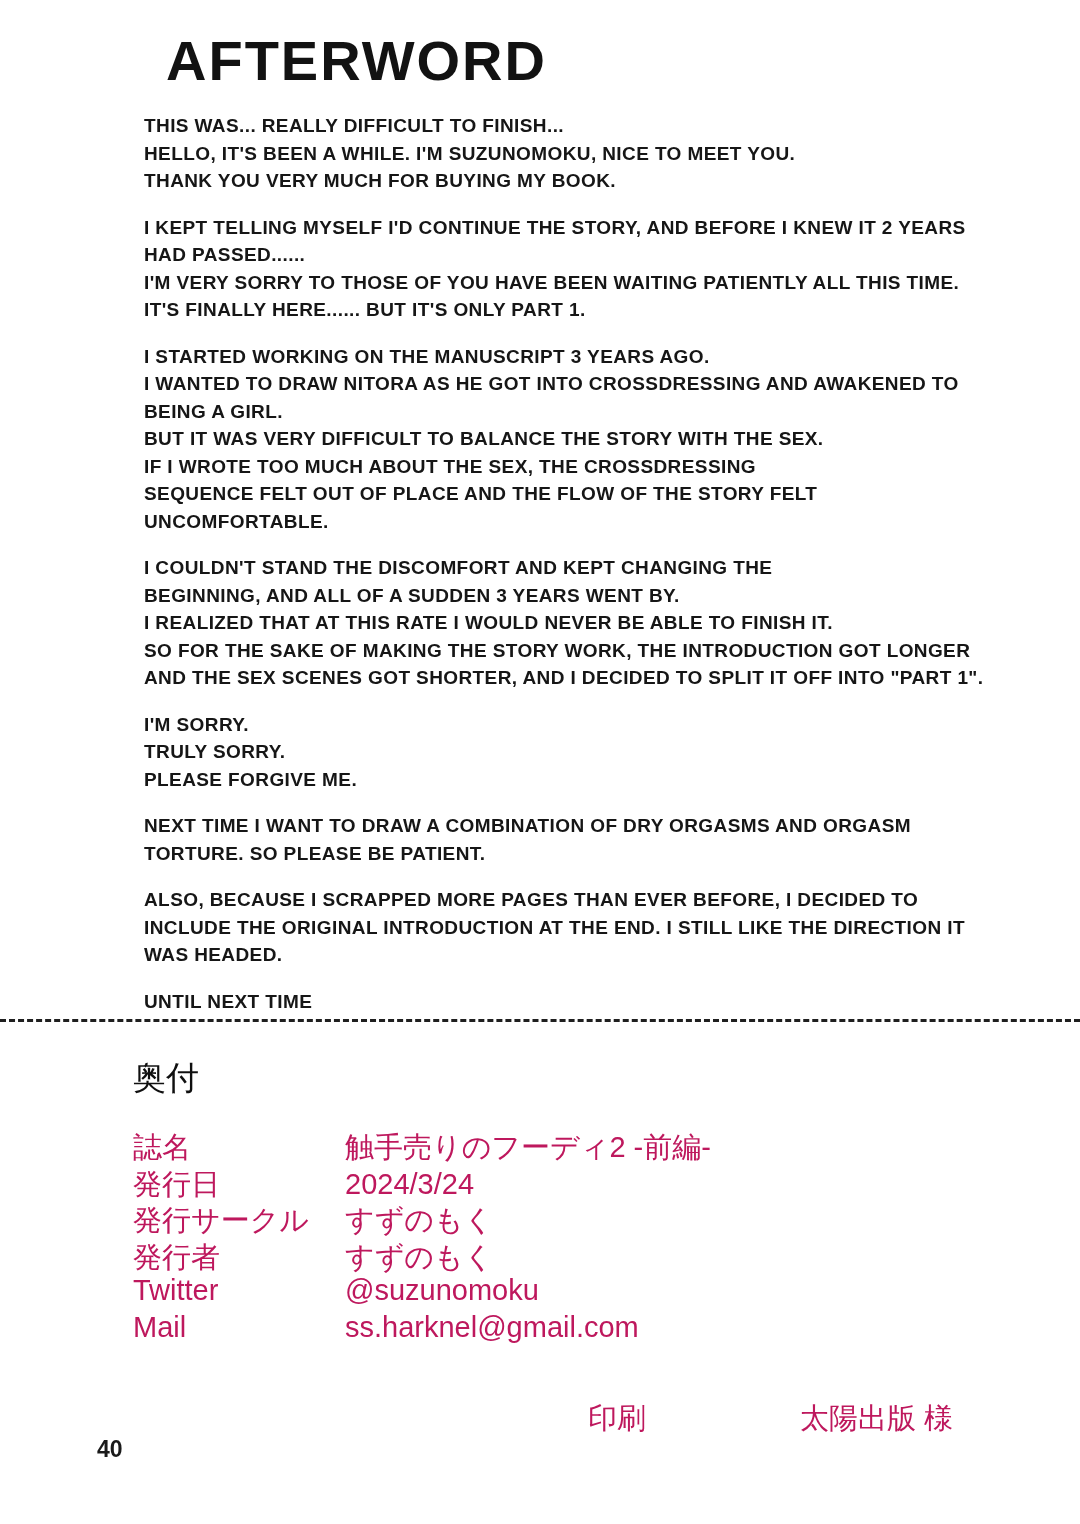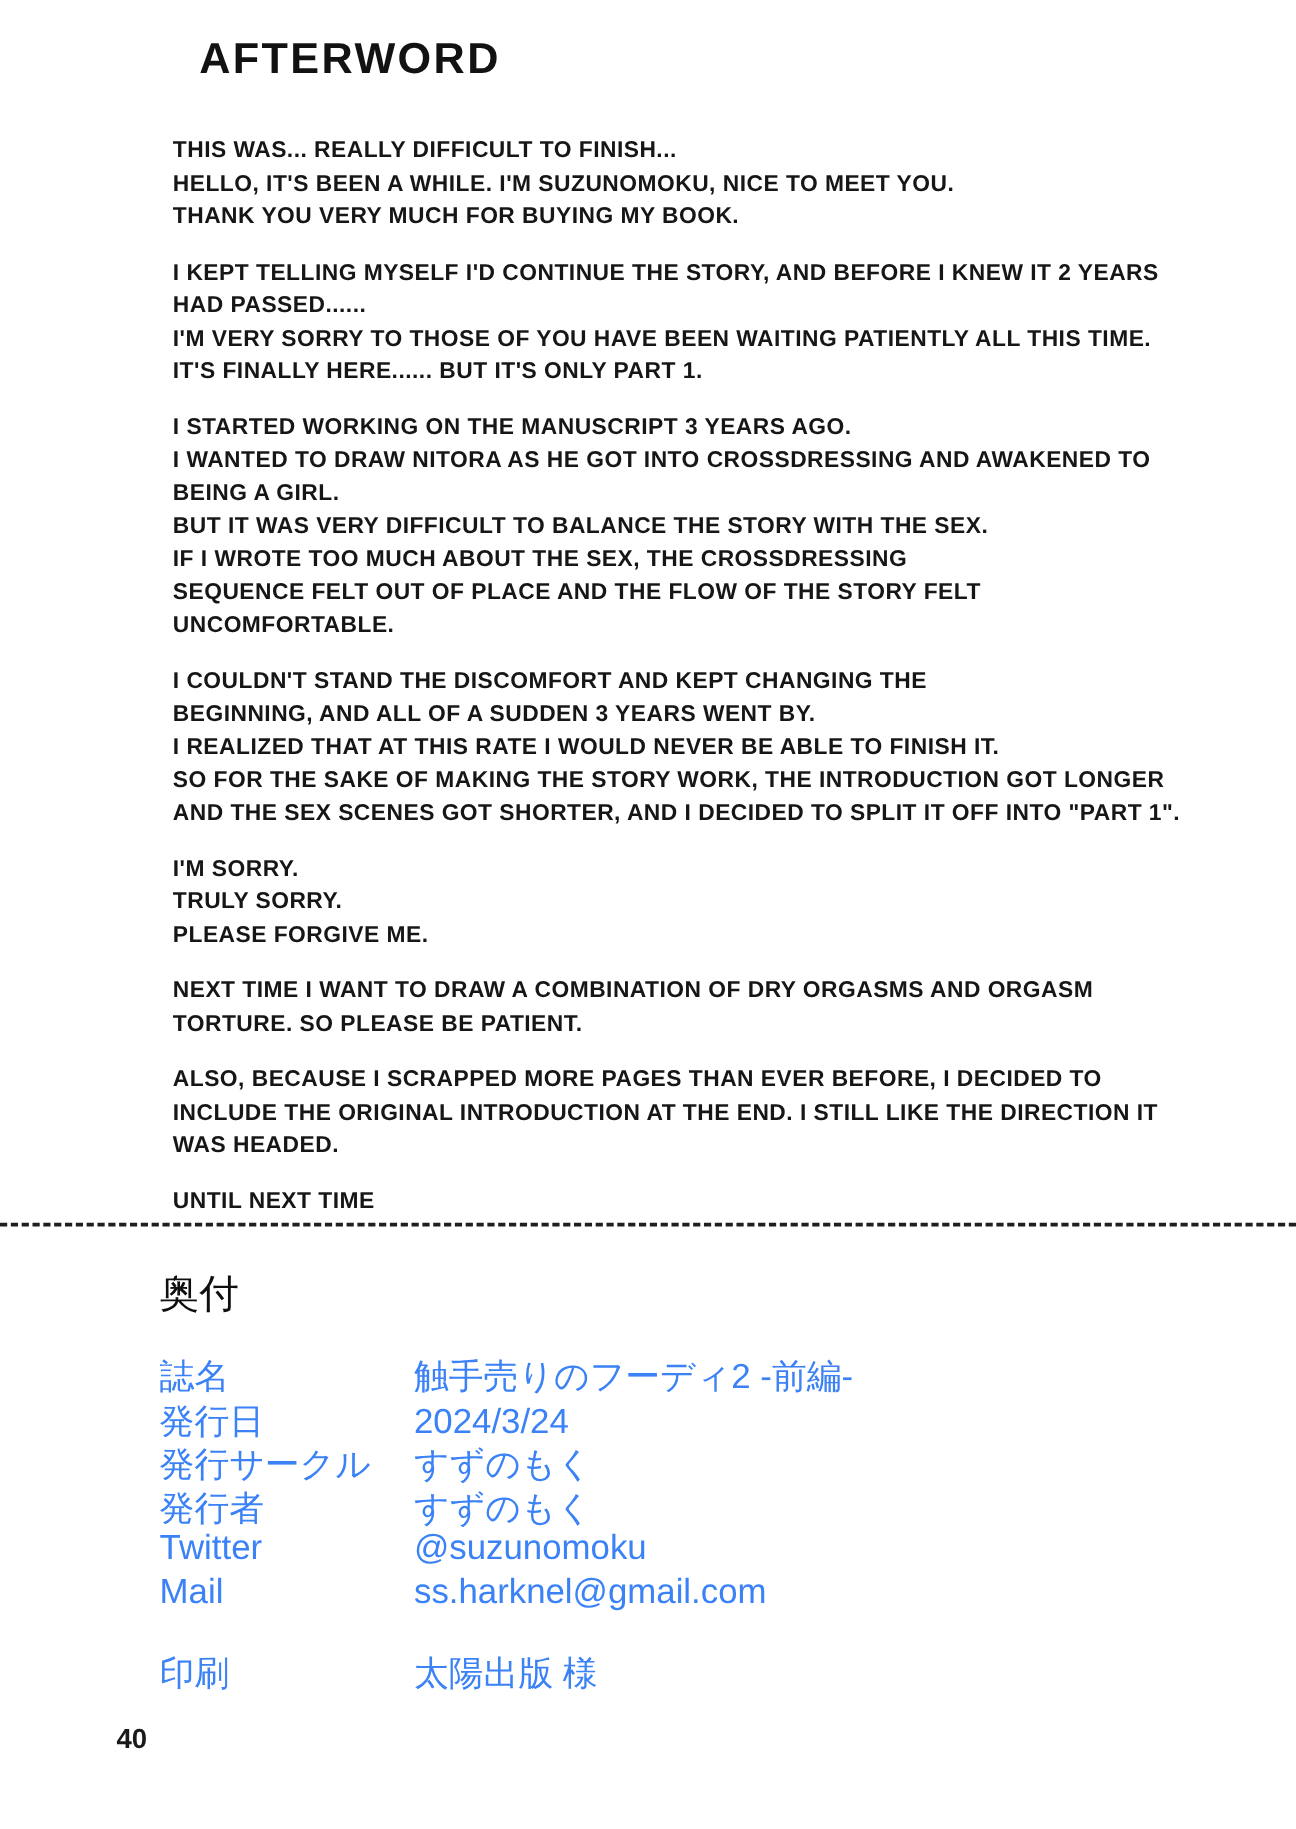--- a/index.html
+++ b/index.html
@@ -13,21 +13,21 @@
     height: 1524px;
     background: #ffffff;
     color: #111111;
     font-family: "Liberation Sans", sans-serif;
     overflow: hidden;
   }
   .title {
     position: absolute;
     left: 166px;
     top: 28px;
-    font-size: 36px;
+    font-size: 56px;
     font-weight: 800;
     letter-spacing: 2px;
     color: #121212;
     white-space: nowrap;
   }
   .afterword {
     position: absolute;
     left: 140px;
     top: 112px;
     width: 910px;
@@ -57,37 +57,38 @@
     font-weight: 500;
     color: #0f0f0f;
   }
   .colophon-rows {
     position: absolute;
     left: 133px;
     top: 1128px;
     width: 820px;
     font-size: 29px;
     font-weight: 500;
-    color: #3b82f6;
+    color: #be185d;
   }
   .colophon-row {
     display: flex;
     align-items: baseline;
     height: 36.5px;
   }
   .colophon-row .label {
     width: 212px;
     flex: 0 0 212px;
     white-space: nowrap;
   }
   .colophon-row .value {
     white-space: nowrap;
   }
   .colophon-row.printing {
-    margin-top: 28px;
+    margin-top: 52px;
+    justify-content: flex-end;
   }
   .page-number {
     position: absolute;
     left: 97px;
     top: 1436px;
     font-size: 23px;
     font-weight: 700;
     color: #1a1a1a;
   }
 </style>

